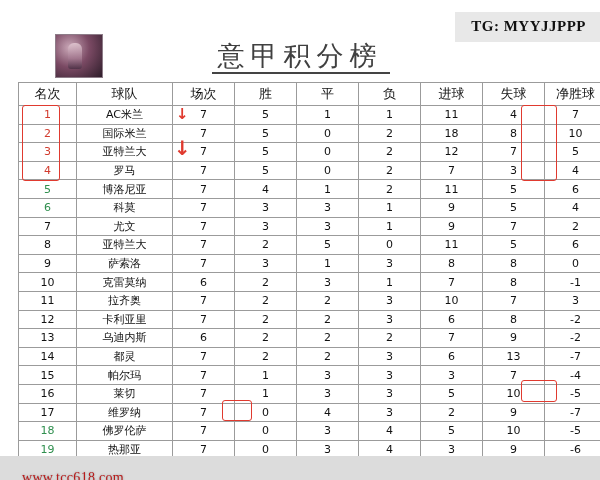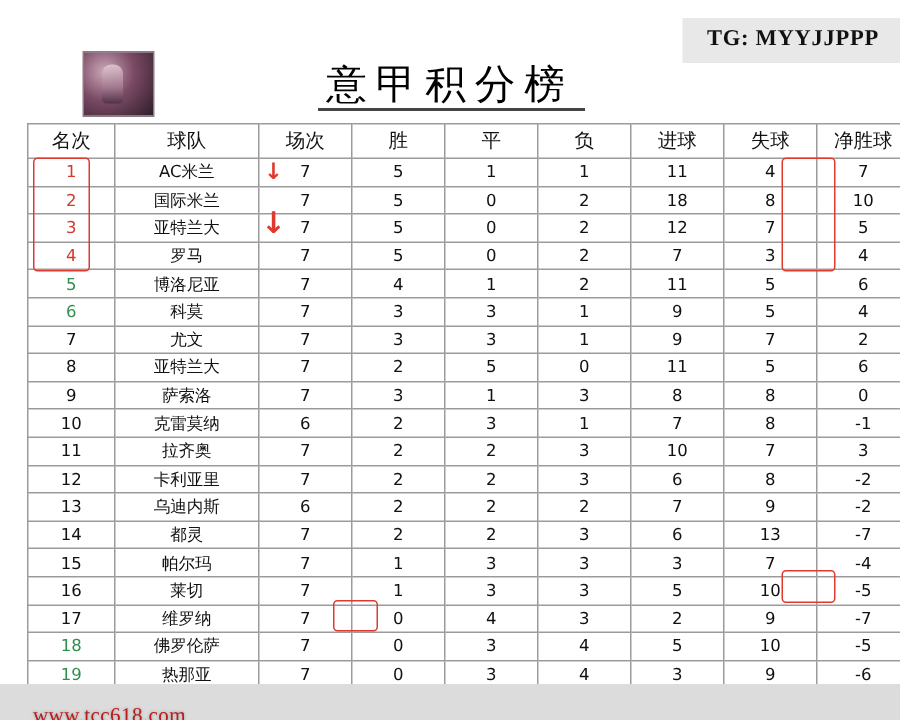--- a/index.html
+++ b/index.html
@@ -55,21 +55,21 @@
   }
   
   .title {
     position: absolute;
     left: 0;
     top: 26px;
     width: 600px;
     text-align: center;
     font-size: 27px;
     font-family: "DejaVu Serif", "Liberation Serif", serif;
-    color: #000000;
+    color: #404040;
     letter-spacing: 6px;
   }
   .title-underline {
     position: absolute;
     left: 212px;
     top: 60px;
     width: 178px;
     height: 2px;
     background: #444;
   }

